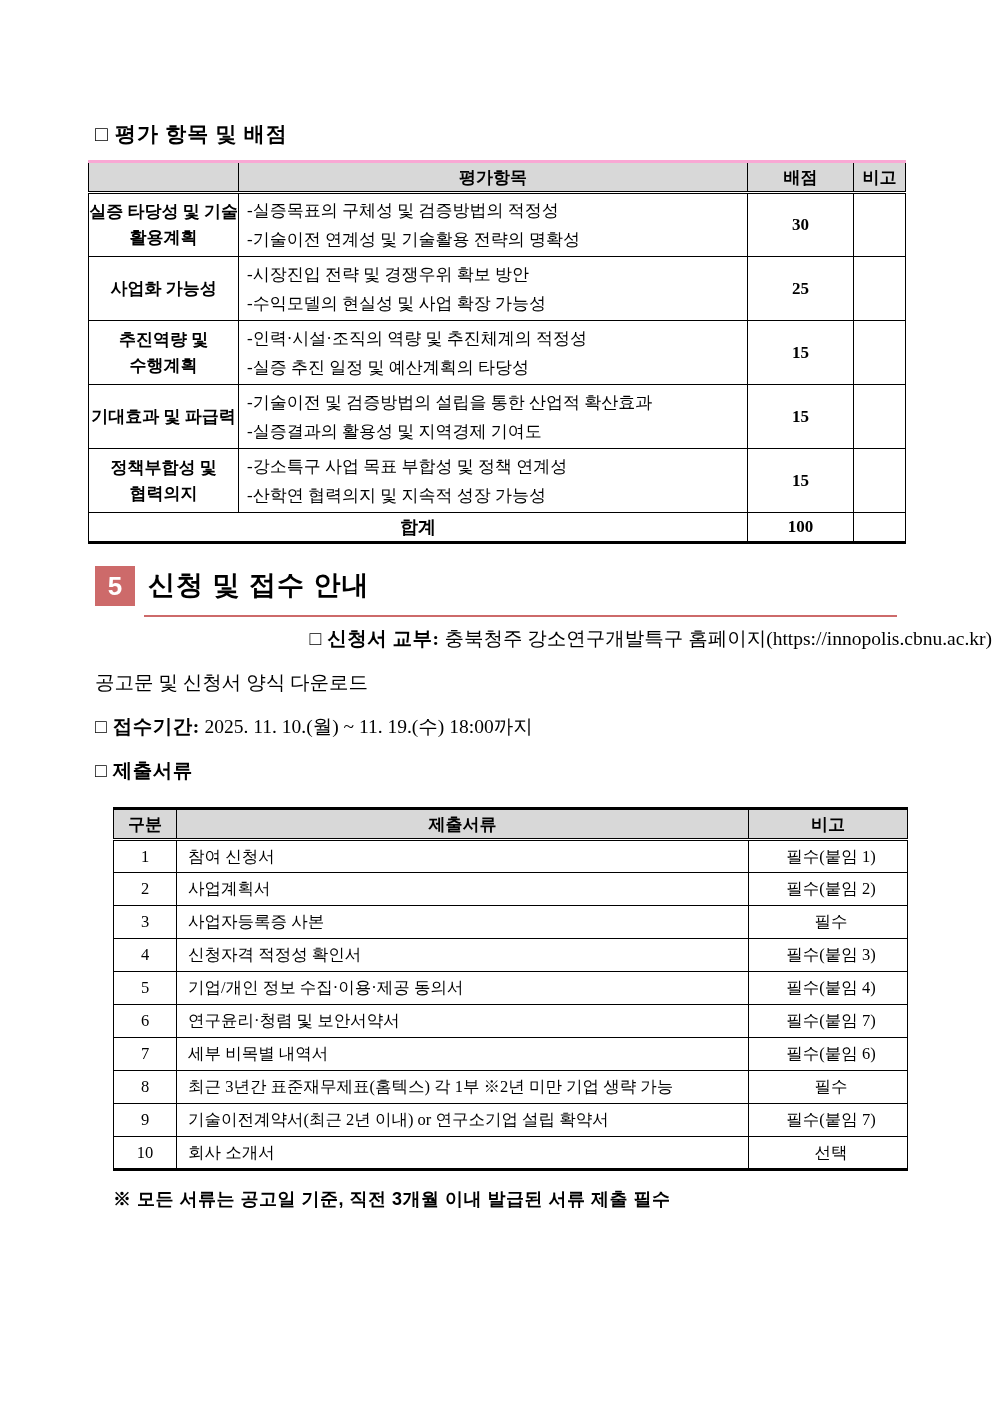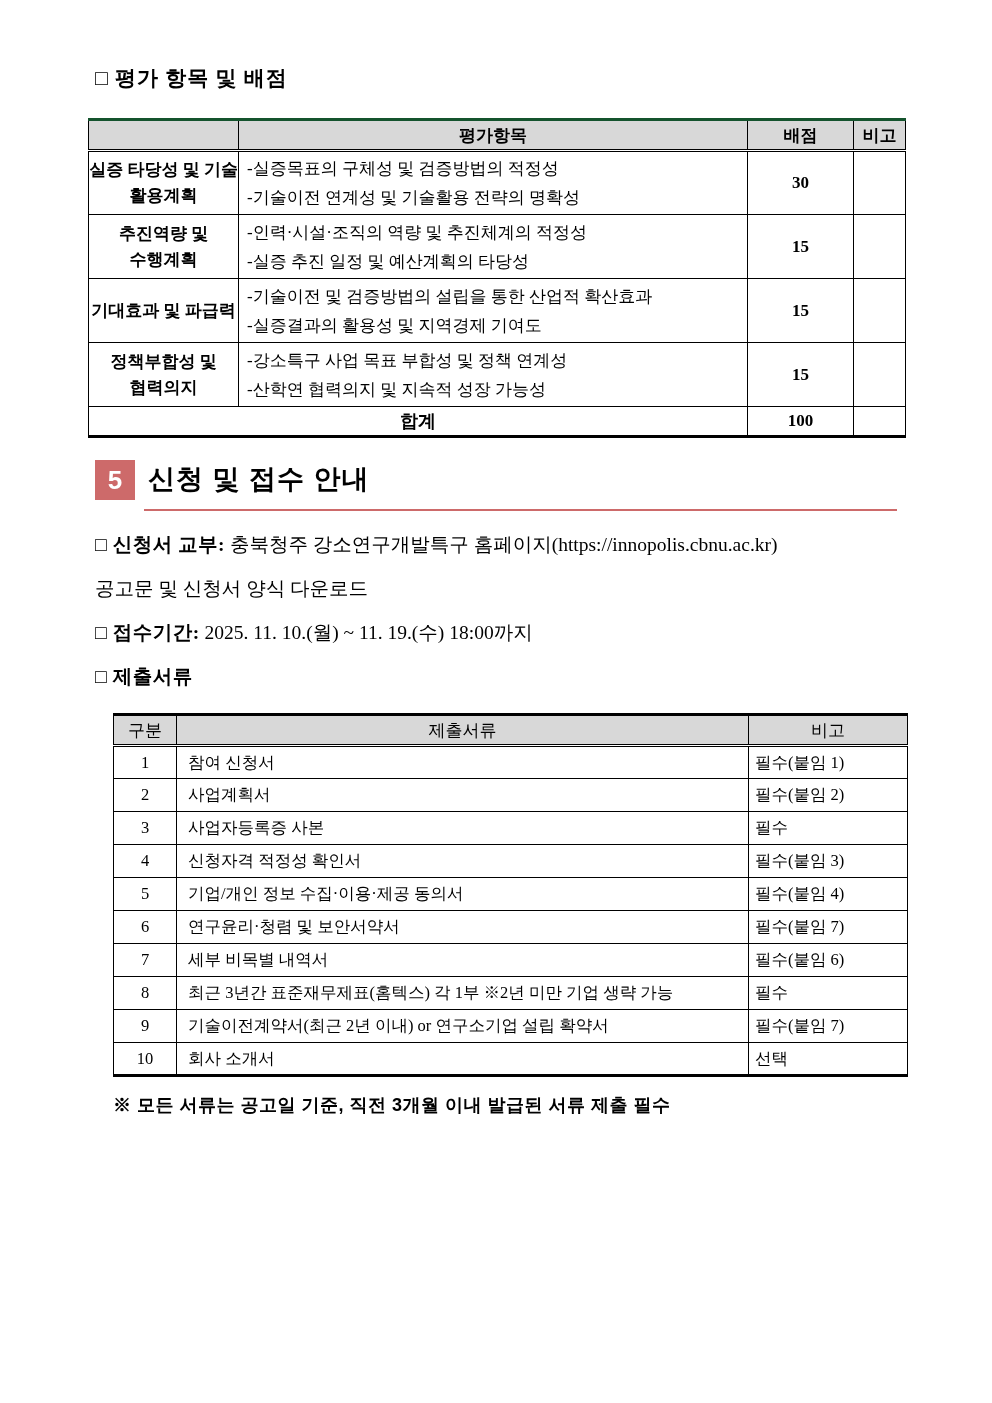--- a/index.html
+++ b/index.html
@@ -1,58 +1,58 @@
 <!DOCTYPE html>
 <html style="--accent: #cd6a6a; --header_bg: #d8d8d8;"><head>
 <meta charset="utf-8">
 <style>
   :root { --accent: #cd6a6a; --header_bg: #d8d8d8; }
   * { margin: 0; padding: 0; box-sizing: border-box; }
   html, body { background: #fff; }
   body { font-family: "Liberation Serif", "DejaVu Serif", serif; color: #000; }
   .page { position: relative; width: 992px; height: 1403px; background: #fff; overflow: hidden; }
 
-  .doc-title { padding-top: 64px; margin-left: 95px; font-size: 21px; font-weight: bold; letter-spacing: 1px; }
+  .doc-title { padding-top: 120px; margin-left: 95px; font-size: 21px; font-weight: bold; letter-spacing: 1px; }
 
   table { border-collapse: collapse; table-layout: fixed; }
   td, th { border: 1px solid #000; overflow: hidden; }
 
-  .eval-table { margin: 26px 0 0 88px; width: 817px;
-    border-top: 3px solid #14532d; border-bottom: 3px solid #000; }
+  .eval-table { margin: 12px 0 0 88px; width: 817px;
+    border-top: 3px solid #f9a8d4; border-bottom: 3px solid #000; }
   .eval-table th { height: 31px; background: var(--header_bg, #d8d8d8);
     font-size: 17px; font-weight: bold; border-bottom-style: double; border-bottom-width: 3px; }
   .eval-table td { font-size: 17px; }
   .eval-table td.cat { height: 64px; text-align: center; font-weight: bold; word-break: keep-all; padding: 0 0; line-height: 26px; }
   .eval-table td.items { padding-left: 8px; }
   .eval-table td.items div { line-height: 29px; white-space: nowrap; }
   .eval-table td.pts { text-align: center; font-weight: bold; }
   .eval-table tr.total-row td { height: 30px; }
   .eval-table tr.total-row td.total-label { text-align: center; font-weight: bold; font-size: 18px; }
 
   .section-header { margin: 22px 95px 0 95px; display: flex; align-items: flex-start; }
   .sec-num { width: 40px; height: 40px; background: var(--accent, #cd6a6a); color: #fff;
     font-family: "Liberation Sans", sans-serif; font-weight: bold; font-size: 26px;
     display: flex; align-items: center; justify-content: center; flex: 0 0 auto; }
   .sec-title-wrap { flex: 1 1 auto; margin-left: 9px; border-bottom: 2px solid var(--accent, #cd6a6a);
     padding: 1px 0 12px 4px; }
   .sec-title { font-family: "Liberation Sans", sans-serif; font-weight: bold; font-size: 27px; letter-spacing: 1px; }
 
   .body-line { margin-left: 95px; margin-top: 20px; font-size: 19.5px; line-height: 24px; white-space: nowrap; }
   .body-line .lbl { font-weight: bold; letter-spacing: 0.5px; }
-  .body-line.first { margin-top: 22px; }
+  .body-line.first { margin-top: 10px; text-align: right; }
   .body-line.indent { }
 
   .docs-table { margin: 24px 0 0 113px; width: 794px;
     border-top: 3px solid #000; border-bottom: 3px solid #000; }
   .docs-table th { height: 31px; background: var(--header_bg, #d8d8d8);
-    font-size: 17px; font-weight: normal; border-bottom-style: double; border-bottom-width: 3px; }
+    font-size: 17px; font-weight: bold; border-bottom-style: double; border-bottom-width: 3px; }
   .docs-table td { height: 33px; font-size: 16.5px; }
   .docs-table td.no { text-align: center; }
   .docs-table td.doc { padding-left: 11px; white-space: nowrap; }
-  .docs-table td.note-col { padding-left: 6px; white-space: nowrap; }
+  .docs-table td.note-col { padding-left: 6px; white-space: nowrap; text-align: center; }
 
   .footnote { margin: 16px 0 0 113px; font-family: Liberation Sans, sans-serif;
     font-weight: bold; font-size: 18px; letter-spacing: 0.5px; }
 </style>
 </head>
 <body>
 
 <div class="page">
 
   <div class="doc-title">□ 평가 항목 및 배점</div>
@@ -76,20 +76,29 @@
       <tr>
         <td class="cat">실증 타당성 및 기술 활용계획</td>
         <td class="items">
           <div>-실증목표의 구체성 및 검증방법의 적정성</div>
           <div>-기술이전 연계성 및 기술활용 전략의 명확성</div>
         </td>
         <td class="pts">30</td>
         <td class="note"></td>
       </tr>
       <tr>
+        <td class="cat">사업화 가능성</td>
+        <td class="items">
+          <div>-시장진입 전략 및 경쟁우위 확보 방안</div>
+          <div>-수익모델의 현실성 및 사업 확장 가능성</div>
+        </td>
+        <td class="pts">25</td>
+        <td class="note"></td>
+      </tr>
+      <tr>
         <td class="cat">추진역량 및 수행계획</td>
         <td class="items">
           <div>-인력·시설·조직의 역량 및 추진체계의 적정성</div>
           <div>-실증 추진 일정 및 예산계획의 타당성</div>
         </td>
         <td class="pts">15</td>
         <td class="note"></td>
       </tr>
       <tr>
         <td class="cat">기대효과 및 파급력</td>

